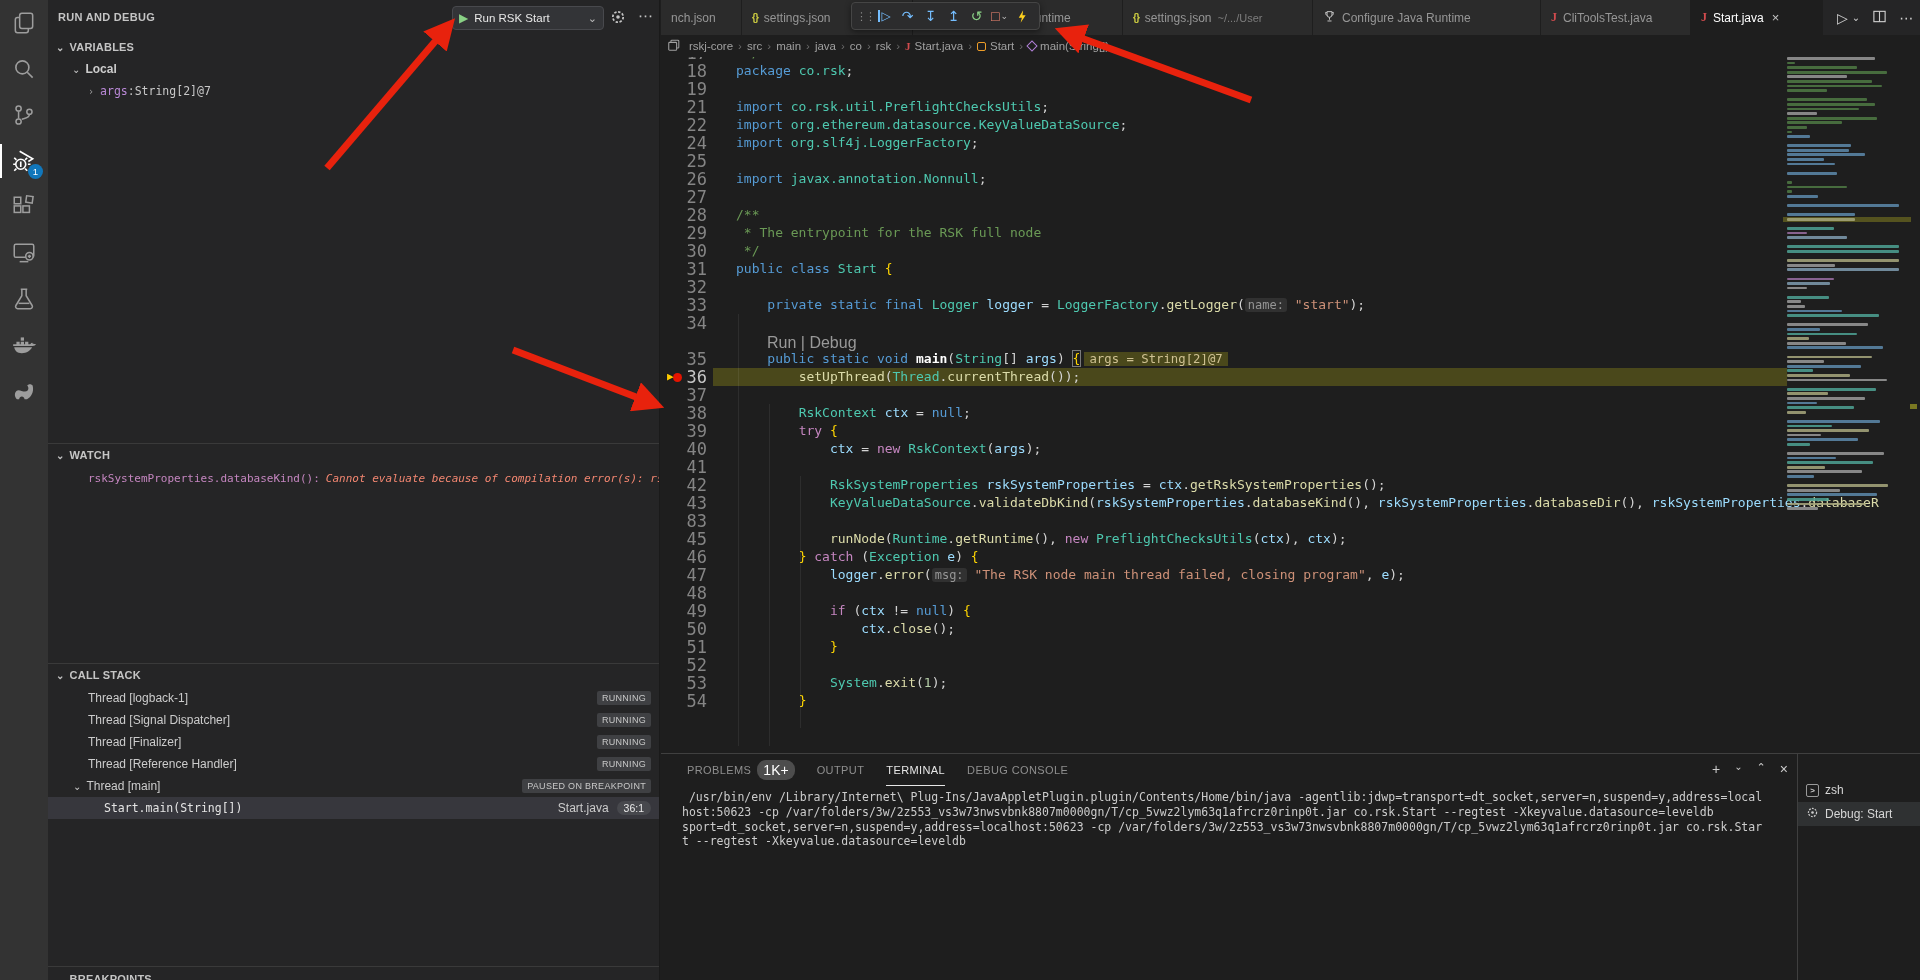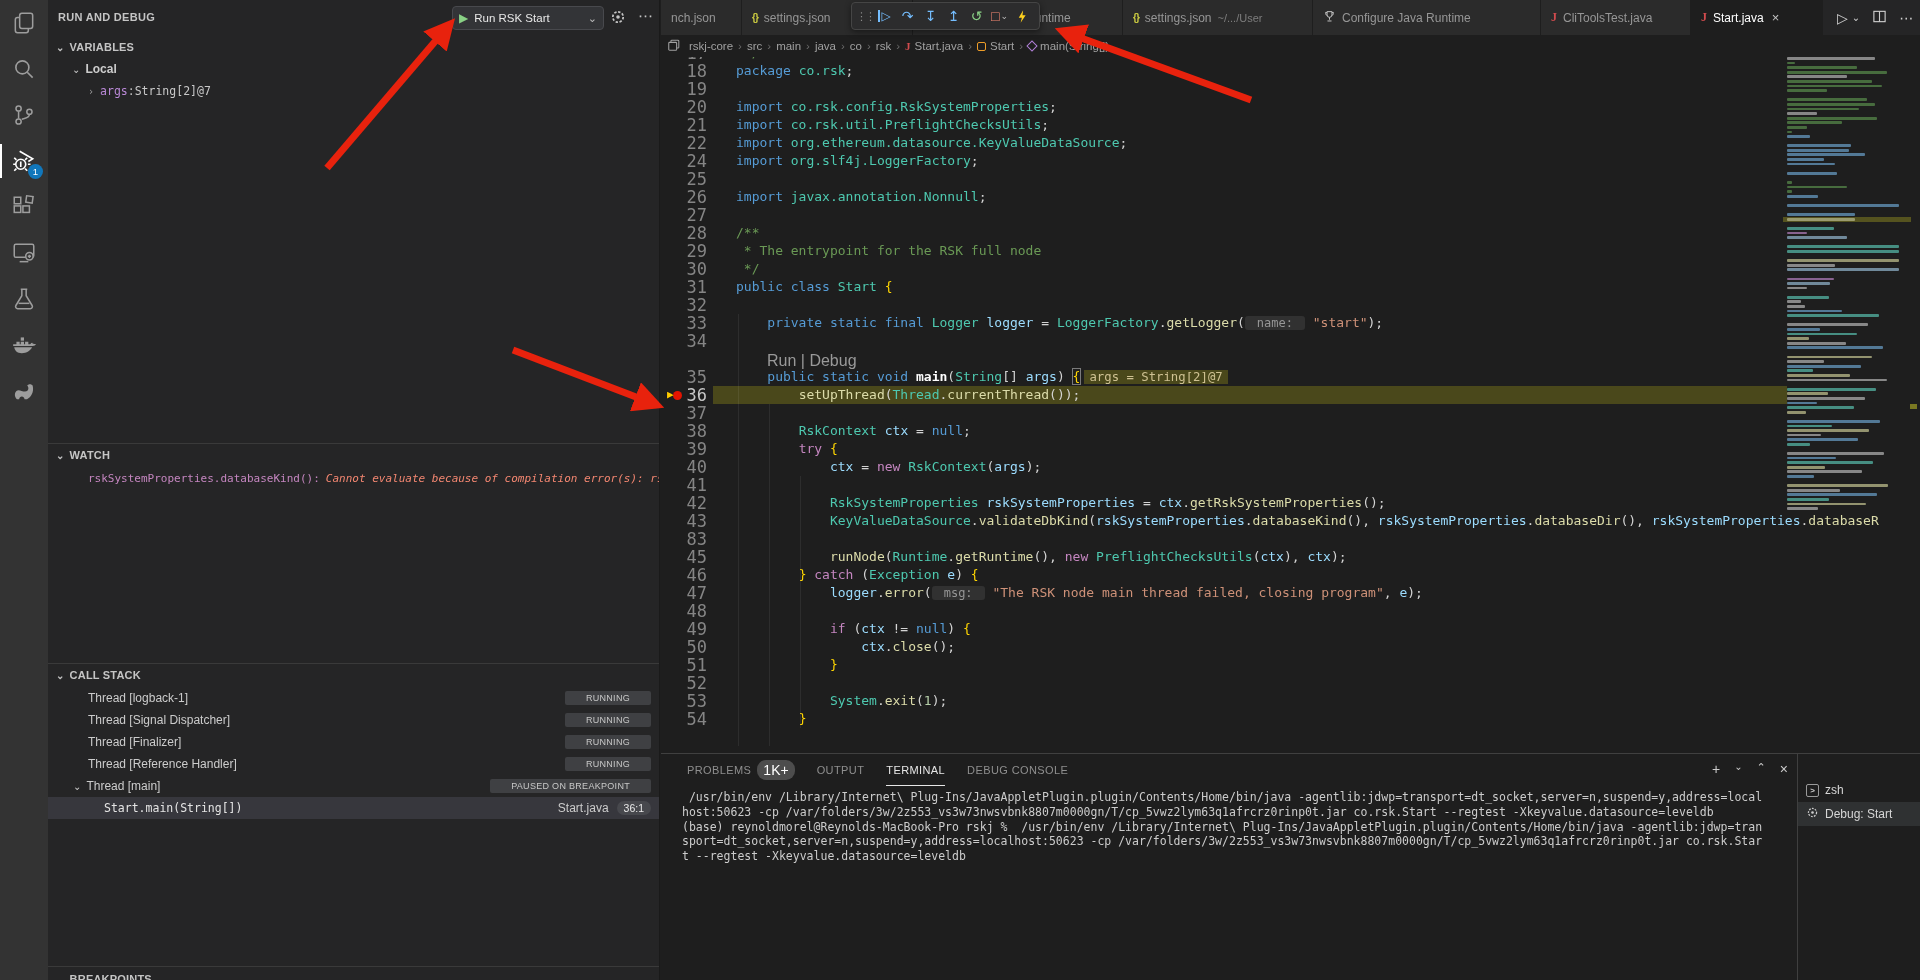--- a/index.html
+++ b/index.html
@@ -46,21 +46,21 @@
 
   .watch-entry { position:absolute; left:0; right:0; top:466px; height:24px; display:flex; align-items:center; padding-left:40px;
                  font-family:"DejaVu Sans Mono", monospace; font-size:11px; white-space:nowrap; overflow:hidden; cursor:pointer; }
   .watch-expr { color:#c586c0; margin-right:6px; }
   .watch-err { color:#f48771; font-style:italic; }
 
   .cs-rows { position:absolute; left:0; right:0; top:687px; }
   .cs-row { height:22px; display:flex; align-items:center; padding:0 8px 0 40px; font-size:12px; color:#cccccc; cursor:pointer; }
   .cs-row .grow { flex:1; white-space:nowrap; overflow:hidden; }
   .cs-row .chev { font-size:10px; margin:0 5px 0 -15px; }
-  .cs-badge { font-size:9px; color:#c8c8c8; background:#3f4043; border-radius:2px; padding:2px 21px; letter-spacing:.3px; }
+  .cs-badge { font-size:9px; color:#c8c8c8; background:#3f4043; border-radius:2px; padding:2px 5px; letter-spacing:.3px; }
   .cs-frame { background:#37373d; padding-left:56px; }
   .cs-frame .grow { font-family:"DejaVu Sans Mono", monospace; font-size:11.5px; color:#e4e4e4; }
   .cs-file { font-size:12px; color:#cccccc; margin-right:8px; }
   .cs-pos { font-size:10.5px; background:#47484d; color:#e8e8e8; border-radius:8px; padding:1px 7px; }
 
   
   .editor { position:absolute; left:661px; top:0; right:0; height:980px; background:#1e1e1e; }
   .tabbar { position:absolute; left:0; top:0; right:0; height:35px; background:#252526; display:flex; }
   .tab { height:35px; display:flex; align-items:center; padding:0 10px; border-right:1px solid #1e1e1e;
          background:#2b2b2b; color:#969696; font-size:12px; white-space:nowrap; overflow:hidden; cursor:pointer; flex:none; }
@@ -91,21 +91,21 @@
   .cl { position:relative; height:18px; line-height:18px; white-space:pre; }
   .cl .num { position:absolute; left:0; top:0; width:46px; text-align:right; color:#858585; font-size:17px; }
   .cl .txt { position:absolute; left:75px; top:0; right:0; overflow:hidden; }
   .cl.current { background:linear-gradient(90deg, transparent 52px, #4a481b 52px, #4a481b calc(100% - 133px), transparent calc(100% - 133px)); }
   .cl.current .num { color:#c6c6c6; }
   .lens { position:absolute; left:106px; top:2px; font-family:Liberation Sans, sans-serif; font-size:16px; color:#999999; cursor:pointer; }
   .tk-k{color:#569cd6} .tk-c{color:#c586c0} .tk-t{color:#4ec9b0} .tk-m{color:#dcdcaa}
   .tk-v{color:#9cdcfe} .tk-s{color:#ce9178} .tk-g{color:#6a9955} .tk-p{color:#d4d4d4}
   .tk-b{color:#ffd602} .tk-u{color:#b5cea8} .tk-d{color:#ffffff; font-weight:bold}
   .tk-x{color:#ffd602; outline:1px solid #7a7a7a;}
-  .tk-h{background:#313131; color:#969696; border-radius:3px; padding:0 12px; font-size:12px;}
+  .tk-h{background:#313131; color:#969696; border-radius:3px; padding:0 3px; font-size:12px;}
   .inline-chip { background:#4a481b; color:#cec192; padding:0 5px; margin-left:4px; font-size:12.3px; }
   .bp { position:absolute; left:6px; top:3px; width:16px; height:12px; cursor:pointer; }
   .bp .dot { position:absolute; left:6px; top:2px; width:9px; height:9px; border-radius:50%; background:#e51400; }
   .bp .arr { position:absolute; left:0px; top:-3px; color:#ffcc00; font-size:11px; text-shadow:0 0 1px #000; }
   .guide { position:absolute; width:1px; background:rgba(255,255,255,0.07); }
 
   
   .minimap { position:absolute; right:13px; top:0; width:120px; height:100%; cursor:pointer; }
   .mm-row { height:2.8px; margin-bottom:1.8px; position:relative; }
   .mm-bar { height:2.8px; border-radius:1px; opacity:.85; }
@@ -408,21 +408,20 @@
           </span>
           <span>main(String[])</span>
         </span>
       </div>
 
     <div class="code-area">
       <div class="lines">
           <div class="cl"><span class="num">17</span><span class="txt"><span class="tk-g"> */</span></span></div>
           <div class="cl"><span class="num">18</span><span class="txt"><span class="tk-k">package </span><span class="tk-t">co.rsk</span><span class="tk-p">;</span></span></div>
           <div class="cl"><span class="num">19</span><span class="txt"></span></div>
-          <div class="cl"><span class="num">20</span><span class="txt"><span class="tk-k">import </span><span class="tk-t">co.rsk.config.RskSystemProperties</span><span class="tk-p">;</span></span></div>
           <div class="cl"><span class="num">21</span><span class="txt"><span class="tk-k">import </span><span class="tk-t">co.rsk.util.PreflightChecksUtils</span><span class="tk-p">;</span></span></div>
           <div class="cl"><span class="num">22</span><span class="txt"><span class="tk-k">import </span><span class="tk-t">org.ethereum.datasource.KeyValueDataSource</span><span class="tk-p">;</span></span></div>
           <div class="cl"><span class="num">24</span><span class="txt"><span class="tk-k">import </span><span class="tk-t">org.slf4j.LoggerFactory</span><span class="tk-p">;</span></span></div>
           <div class="cl"><span class="num">25</span><span class="txt"></span></div>
           <div class="cl"><span class="num">26</span><span class="txt"><span class="tk-k">import </span><span class="tk-t">javax.annotation.Nonnull</span><span class="tk-p">;</span></span></div>
           <div class="cl"><span class="num">27</span><span class="txt"></span></div>
           <div class="cl"><span class="num">28</span><span class="txt"><span class="tk-g">/**</span></span></div>
           <div class="cl"><span class="num">29</span><span class="txt"><span class="tk-g"> * The entrypoint for the RSK full node</span></span></div>
           <div class="cl"><span class="num">30</span><span class="txt"><span class="tk-g"> */</span></span></div>
           <div class="cl"><span class="num">31</span><span class="txt"><span class="tk-k">public class </span><span class="tk-t">Start</span><span class="tk-p"> </span><span class="tk-b">{</span></span></div>
@@ -743,21 +742,20 @@
         </div>
       <div class="panel-actions">
         <span class="pa">+</span>
         <span class="pa" style="font-size:10px">⌄</span>
         <span class="pa" style="font-size:11px">⌃</span>
         <span class="pa">×</span>
       </div>
       <div class="term-body">
           <pre> /usr/bin/env /Library/Internet\ Plug-Ins/JavaAppletPlugin.plugin/Contents/Home/bin/java -agentlib:jdwp=transport=dt_socket,server=n,suspend=y,address=local</pre>
           <pre>host:50623 -cp /var/folders/3w/2z553_vs3w73nwsvbnk8807m0000gn/T/cp_5vwz2lym63q1afrcrz0rinp0t.jar co.rsk.Start --regtest -Xkeyvalue.datasource=leveldb</pre>
-          <pre>(base) reynoldmorel@Reynolds-MacBook-Pro rskj %  /usr/bin/env /Library/Internet\ Plug-Ins/JavaAppletPlugin.plugin/Contents/Home/bin/java -agentlib:jdwp=tran</pre>
           <pre>sport=dt_socket,server=n,suspend=y,address=localhost:50623 -cp /var/folders/3w/2z553_vs3w73nwsvbnk8807m0000gn/T/cp_5vwz2lym63q1afrcrz0rinp0t.jar co.rsk.Star</pre>
           <pre>t --regtest -Xkeyvalue.datasource=leveldb</pre>
         </div>
       <div class="panel-side">
           <div class="ps-row">
             <span class="term-ic">&gt;</span>
             <span>zsh</span>
           </div>
           <div class="ps-row selected">
             <span><svg viewBox="0 0 16 16">

